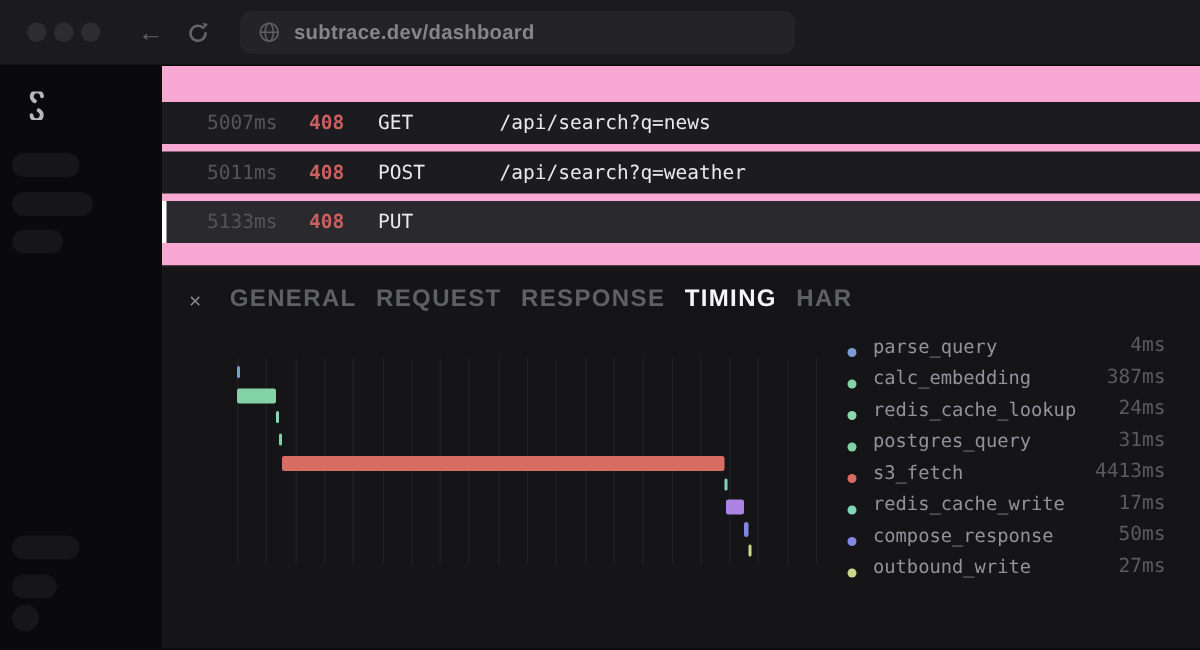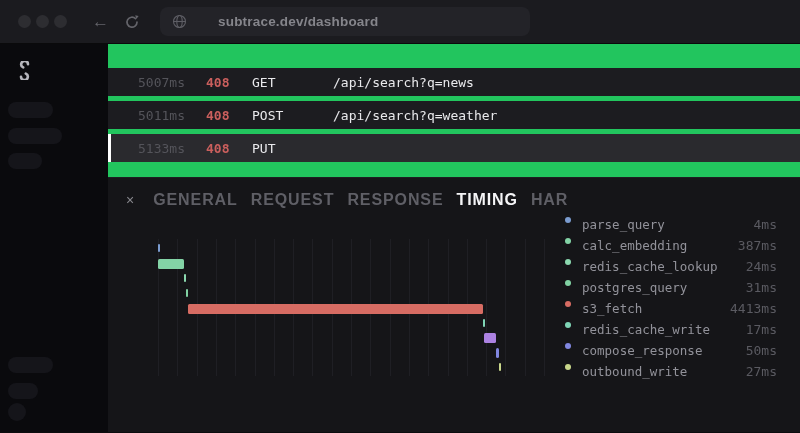--- a/index.html
+++ b/index.html
@@ -9,35 +9,35 @@
 
   
   .chrome { height:44px; background:#1b1b1f; display:flex; align-items:center;
             border-bottom:1px solid #0a0a0b; }
   .traffic-lights { display:flex; gap:5px; margin-left:18px; }
   .tl-dot { width:13px; height:13px; border-radius:50%; background:#2d2d31; }
   .back-arrow { margin-left:25px; color:#64646a; font-size:17px; font-weight:bold; line-height:1; }
   .refresh-wrap { margin-left:15px; display:flex; align-items:center; }
   .url-bar { margin-left:20px; width:370px; height:29px; background:#232328; border-radius:8px;
              display:flex; align-items:center; padding:0 12px; gap:9px; }
-  .url-text { color:#85858b; font-size:13.5px; font-weight:600; letter-spacing:.2px;margin-left:22px; }
+  .url-text { color:#85858b; font-size:13.5px; font-weight:600; letter-spacing:.2px; }
 
   
   .workspace { display:flex; height:388px; }
   .sidebar { width:108px; background:#0a0a0d; position:relative; flex:none; }
   .logo-wrap { position:absolute; left:16px; top:17px; }
   .skel { position:absolute; left:8px; height:16px; border-radius:8px; background:#15151a; }
   .skel-1 { top:58px;  width:45px; }
   .skel-2 { top:84px;  width:54px; }
   .skel-3 { top:109px; width:34px; }
   .skel-4 { top:313px; width:45px; }
   .skel-5 { top:339px; width:30px; }
   .skel-6 { top:359px; width:18px; height:18px; border-radius:50%; }
 
-  .content { flex:1; background:#22c55e; position:relative; }
+  .content { flex:1; background:#f9a8d4; position:relative; }
 
   
   .request-table { padding-top:24px; }
   .request-row { height:28px; margin-bottom:5px; background:#1c1c20; display:flex; align-items:center;
                  padding-left:30px; font-family:"DejaVu Sans Mono", monospace; font-size:13px; }
   .request-row.selected { background:#2a2a2e; box-shadow:inset 3px 0 0 #ffffff; }
   .col-duration { width:68px; color:#54545a; }
   .col-status   { width:46px; color:#ca5f5d; font-weight:bold; }
   .col-method   { width:81px; color:#e9e9ec; }
   .col-path     { color:#e9e9ec; }
@@ -50,21 +50,21 @@
   .tab { font-size:16px; font-weight:600; letter-spacing:.9px; color:#5f5f66; }
   .tab.active { color:#f5f5f7; font-weight:700; }
 
   
   .waterfall { position:absolute; left:40px; top:61px; width:400px; height:137px; }
   .gridline { position:absolute; top:0; bottom:0; width:1px; background:#1f1f24; }
   .span-bar { position:absolute; border-radius:1.5px; }
 
   
   .legend { position:absolute; top:39px; right:23px; width:212px; }
-  .legend-item { height:21px; display:flex; align-items:flex-start;
+  .legend-item { height:21px; display:flex; align-items:flex-end;
                  font-family:"DejaVu Sans Mono", monospace; }
   .legend-dot { width:6px; height:6px; border-radius:50%; flex:none; }
   .legend-label { margin-left:11px; font-size:12.5px; color:#92929a; }
   .legend-value { margin-left:auto; font-size:13px; color:#5a5a61; }
 </style>
 </head>
 <body>
 
 <div class="screen">
 

